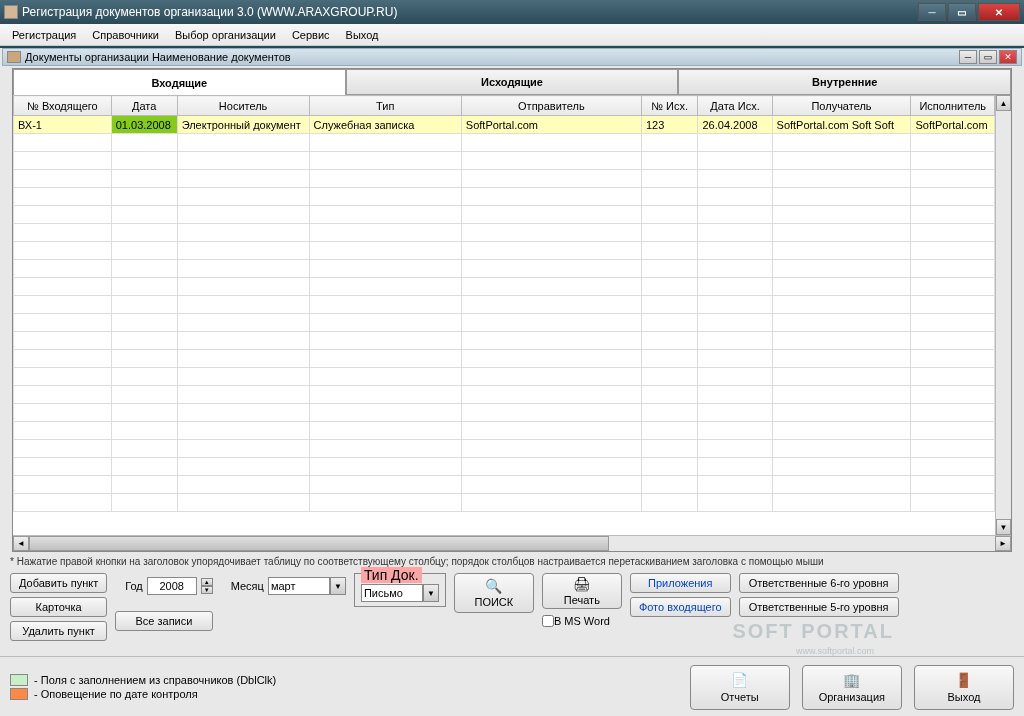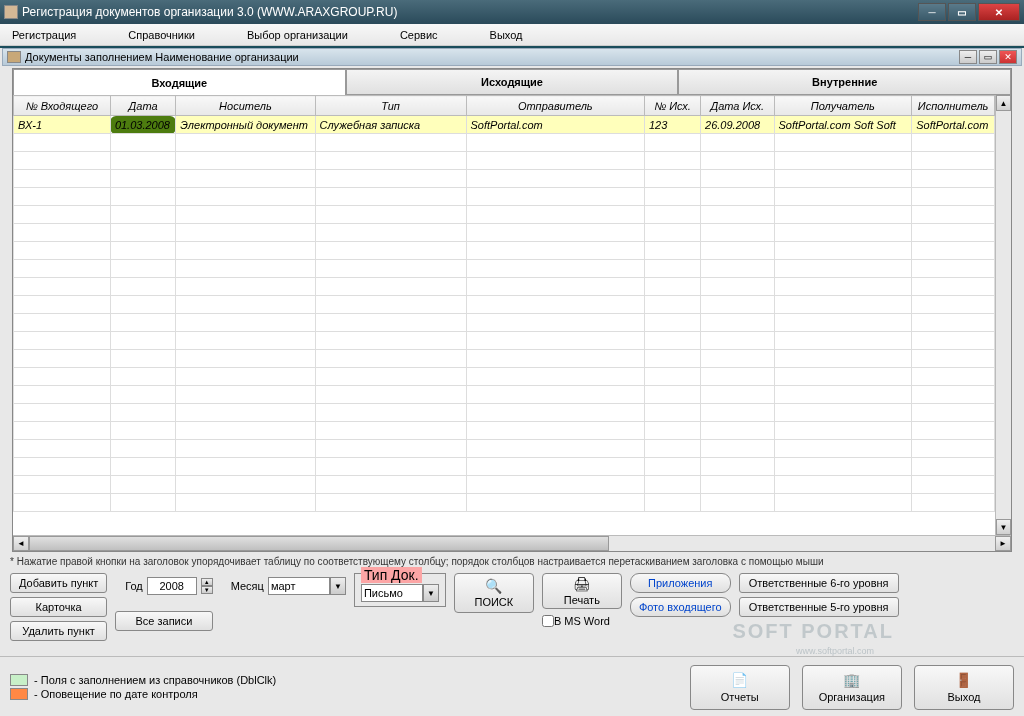--- a/index.html
+++ b/index.html
@@ -7,61 +7,61 @@
 
 .titlebar { height: 24px; background: linear-gradient(to bottom, #4a6b7a 0%, #2a4a5a 100%); display: flex; align-items: center; padding: 0 4px; color: #fff; }
 .titlebar .title-icon { width: 14px; height: 14px; background: #d4b896; margin-right: 4px; border: 1px solid #888; }
 .titlebar .title-text { flex: 1; font-size: 12px; }
 .win-btns { display: flex; gap: 2px; }
 .win-btn { width: 28px; height: 18px; border: 1px solid #555; display: flex; align-items: center; justify-content: center; font-size: 10px; font-weight: bold; color: #fff; }
 .win-btn.min { background: linear-gradient(to bottom, #5a7a8a, #3a5a6a); }
 .win-btn.max { background: linear-gradient(to bottom, #5a7a8a, #3a5a6a); }
 .win-btn.close { background: linear-gradient(to bottom, #d44, #a22); width: 42px; }
 
-.menubar { height: 22px; background: linear-gradient(to bottom, #f8f8f8, #e8e8e8); display: flex; align-items: center; padding: 0 4px; border-bottom: 1px solid #ccc; gap: 36px; }
+.menubar { height: 22px; background: linear-gradient(to bottom, #f8f8f8, #e8e8e8); display: flex; align-items: center; padding: 0 4px; border-bottom: 1px solid #ccc; }
 .menubar .menu-item { padding: 3px 8px; color: #000; cursor: default; }
 
 .app-body { background: #e8e8e8; height: 670px; position: relative; }
 
 .mdi-titlebar { height: 18px; background: linear-gradient(to bottom, #d8e4ec, #b8cad8); display: flex; align-items: center; padding: 0 4px; margin: 2px; border: 1px solid #9ab; }
 .mdi-titlebar .mdi-icon { width: 14px; height: 12px; background: #c8a878; border: 1px solid #888; margin-right: 4px; }
 .mdi-titlebar .mdi-text { flex: 1; color: #000; font-size: 11px; }
 .mdi-btns { display: flex; gap: 2px; }
 .mdi-btn { width: 18px; height: 14px; border: 1px solid #888; display: flex; align-items: center; justify-content: center; font-size: 9px; }
 .mdi-btn.min, .mdi-btn.max { background: linear-gradient(to bottom, #eee, #ccc); }
 .mdi-btn.close { background: linear-gradient(to bottom, #e55, #c33); color: #fff; }
 
 .content { margin: 2px 12px; background: #fff; border: 1px solid #888; }
 
 .tabs { display: flex; height: 26px; background: #e8e8e8; }
 .tab { flex: 1; display: flex; align-items: center; justify-content: center; border: 1px solid #999; background: linear-gradient(to bottom, #f4f4f4, #e0e0e0); font-weight: bold; cursor: default; }
 .tab.active { background: #fff; border-bottom: none; }
 
 .grid-wrap { position: relative; height: 440px; display: flex; }
 .grid { flex: 1; overflow: hidden; position: relative; }
-.grid table { border-collapse: collapse; width: 100%; font-style: italic; }
+.grid table { border-collapse: collapse; width: 100%; }
 .grid th { background: linear-gradient(to bottom, #f8f8f8, #e8e8e8); border: 1px solid #bbb; padding: 3px 4px; font-weight: normal; text-align: center; height: 20px; white-space: nowrap; }
 .grid td { border: 1px solid #ddd; padding: 2px 4px; height: 18px; white-space: nowrap; overflow: hidden; }
 .grid tr.data-row td { background: #ffffbb; }
-.grid tr.data-row td.selected { background: #4d7c0f; color: #000; border-radius: 6px; }
+.grid tr.data-row td.selected { background: #84cc16; color: #000; }
 .grid tr.empty td { background: #fff; }
 .vscroll { width: 16px; background: #e8e8e8; border-left: 1px solid #bbb; display: flex; flex-direction: column; }
 .vscroll .arrow { height: 16px; background: linear-gradient(to bottom, #f0f0f0, #d0d0d0); border: 1px solid #999; display: flex; align-items: center; justify-content: center; font-size: 8px; }
 .vscroll .track { flex: 1; background: #e8e8e8; }
 .hscroll { height: 16px; background: #e8e8e8; display: flex; border-top: 1px solid #bbb; }
 .hscroll .arrow { width: 16px; background: linear-gradient(to bottom, #f0f0f0, #d0d0d0); border: 1px solid #999; display: flex; align-items: center; justify-content: center; font-size: 8px; }
 .hscroll .track { flex: 1; background: #e8e8e8; position: relative; }
 .hscroll .thumb { position: absolute; left: 0; width: 60%; height: 100%; background: linear-gradient(to bottom, #e0e0e0, #c0c0c0); border: 1px solid #999; }
 
 .hint { font-size: 10px; padding: 2px 10px; color: #333; }
 
 .controls { display: flex; padding: 4px 10px 8px; gap: 8px; align-items: flex-start; }
 .ctrl-col { display: flex; flex-direction: column; gap: 4px; }
 .btn { background: linear-gradient(to bottom, #f8f8f8, #e0e0e0); border: 1px solid #888; padding: 3px 8px; border-radius: 3px; text-align: center; cursor: default; min-width: 88px; }
-.btn-blue { color: #0044cc; border-radius: 9px; }
+.btn-blue { color: #0044cc; }
 .field-group { display: flex; align-items: center; gap: 4px; margin-top: 4px; margin-left: 10px;}
 .field-label { color: #000; }
 .spinner-input { width: 50px; border: 1px solid #888; padding: 2px; text-align: center; background: #fff; }
 .spin-btns { display: flex; flex-direction: column; }
 .spin-btn { width: 12px; height: 8px; background: linear-gradient(to bottom, #eee, #ccc); border: 1px solid #888; font-size: 6px; line-height: 6px; text-align: center; }
 .combo { display: flex; }
 .combo input { width: 62px; border: 1px solid #888; padding: 2px; background: #fff; }
 .combo .combo-btn { width: 16px; background: linear-gradient(to bottom, #eee, #ccc); border: 1px solid #888; display: flex; align-items: center; justify-content: center; font-size: 8px; }
 
 .fieldset { border: 1px solid #888; padding: 4px 6px 4px; position: relative; }
@@ -104,21 +104,21 @@
   <div class="menu-item">Справочники</div>
   <div class="menu-item">Выбор организации</div>
   <div class="menu-item">Сервис</div>
   <div class="menu-item">Выход</div>
 </div>
 
 <div class="app-body">
 
   <div class="mdi-titlebar">
     <div class="mdi-icon"></div>
-    <div class="mdi-text">Документы заполнением Наименование организации</div>
+    <div class="mdi-text">Документы организации Наименование документов</div>
     <div class="mdi-btns">
       <div class="mdi-btn min">─</div>
       <div class="mdi-btn max">▭</div>
       <div class="mdi-btn close">✕</div>
     </div>
   </div>
 
   <div class="content">
     <div class="tabs">
       <div class="tab active">Входящие</div>
@@ -143,21 +143,21 @@
             </tr>
           </thead>
           <tbody id="grid-body">
               <tr class="data-row">
                 <td>ВХ-1</td>
                 <td class="selected">01.03.2008</td>
                 <td>Электронный документ</td>
                 <td>Служебная записка</td>
                 <td>SoftPortal.com</td>
                 <td>123</td>
-                <td>26.09.2008</td>
+                <td>26.04.2008</td>
                 <td>SoftPortal.com Soft Soft</td>
                 <td>SoftPortal.com</td>
               </tr>
               <tr class="empty">
                 <td>&nbsp;</td>
                 <td>&nbsp;</td>
                 <td>&nbsp;</td>
                 <td>&nbsp;</td>
                 <td>&nbsp;</td>
                 <td>&nbsp;</td>

